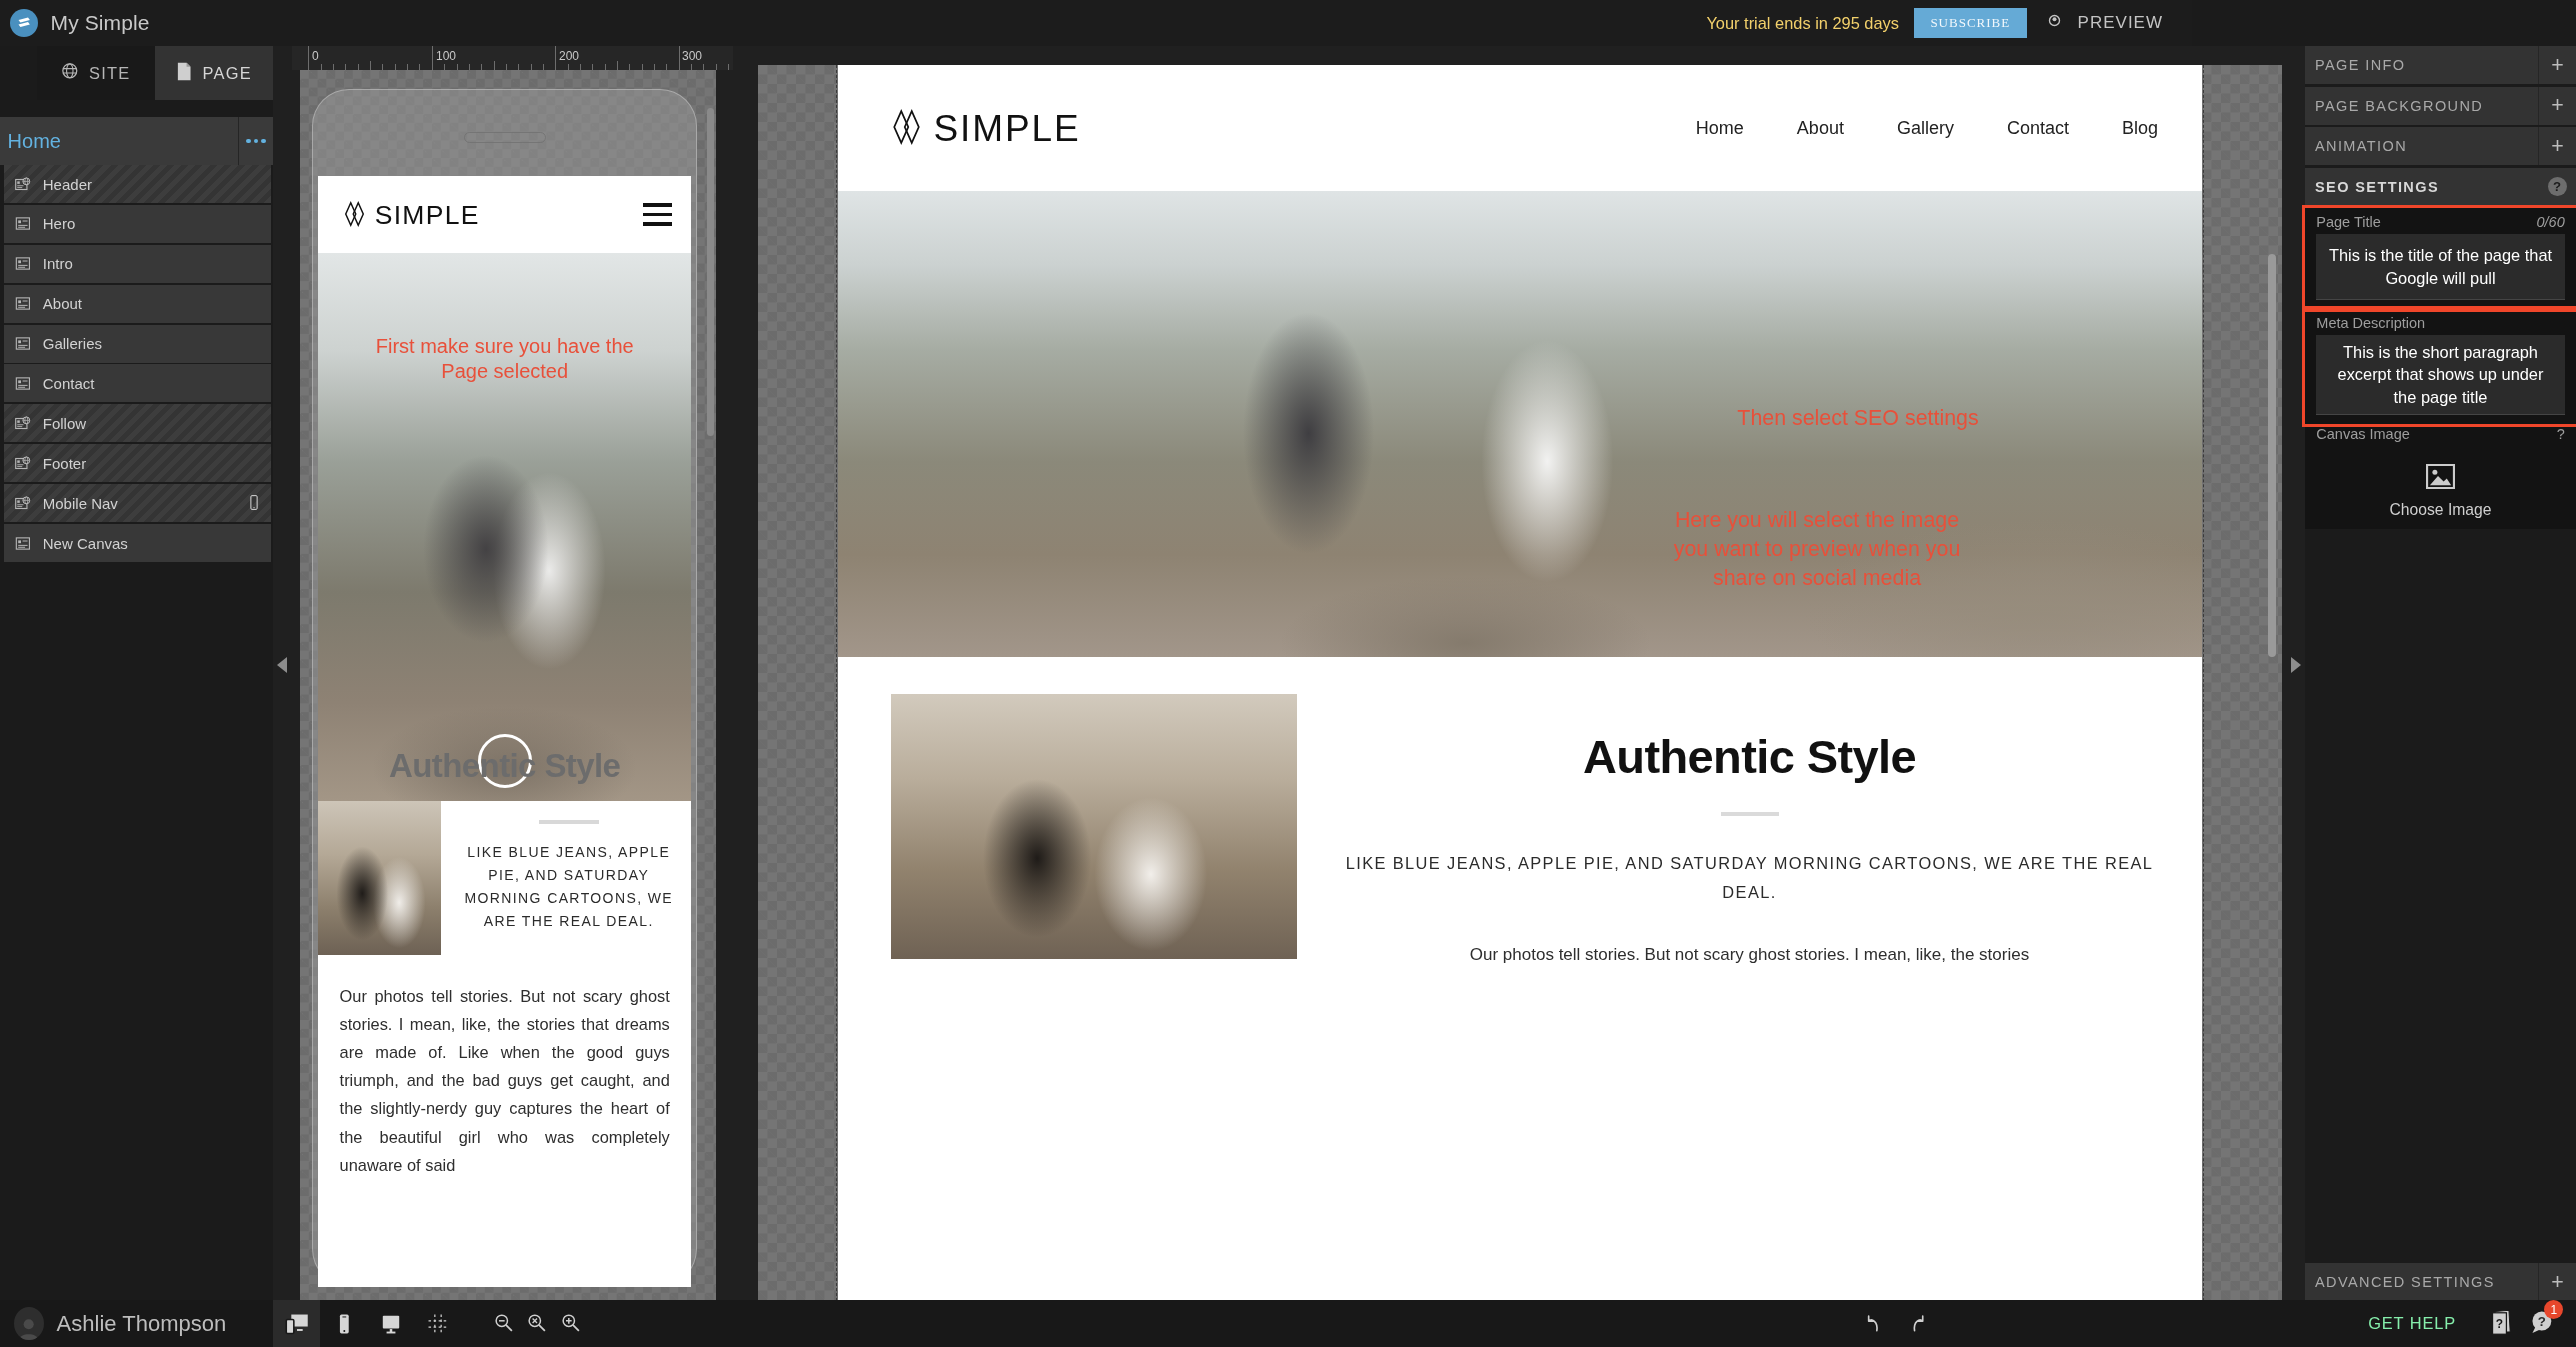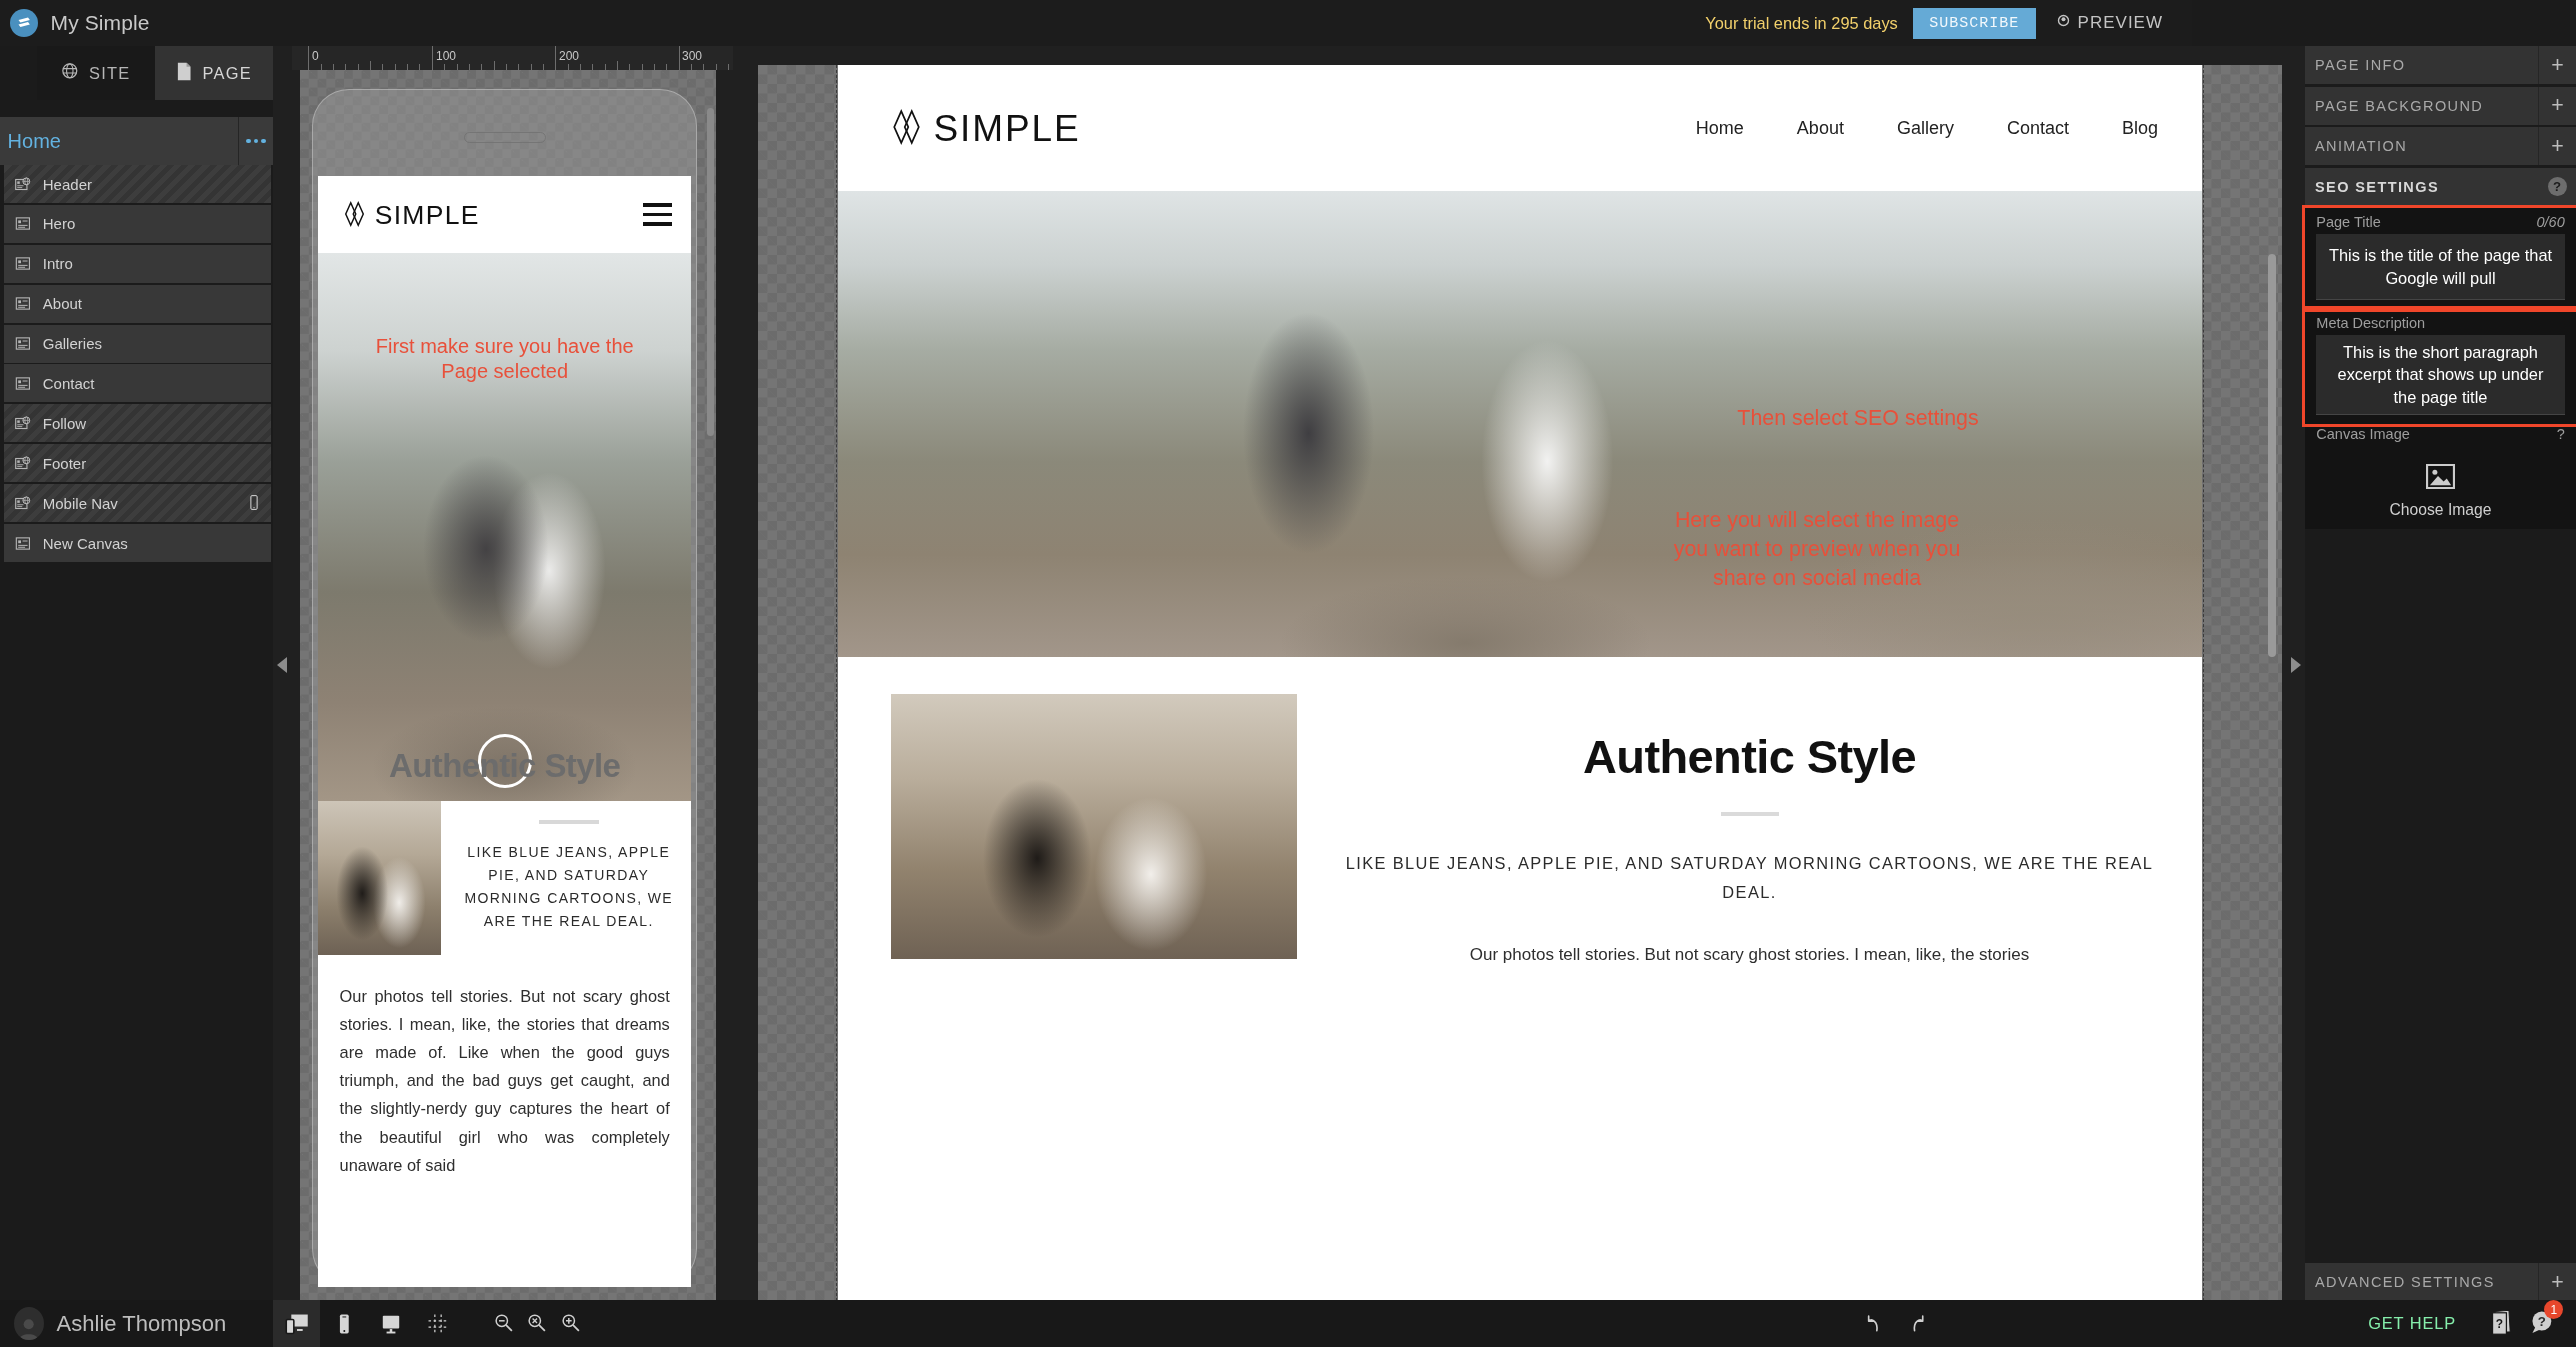--- a/index.html
+++ b/index.html
@@ -25,25 +25,25 @@
     color: #c9c9c9; font-size: 21px; font-weight: 400;
     margin-left: 12.6px; letter-spacing: 0.1px;
   }
   #topbar-right {
     margin-left: auto; display: flex; align-items: center;
     height: 46px; padding-right: 29px;
   }
   #trial-text { color: #f2d06b; font-size: 16.4px; margin-right: 15px; white-space: nowrap; }
   #subscribe-btn {
     background: #65aad6; color: #f2f8fc; border: 0;
-    font-size: 15px; letter-spacing: 1px; padding: 7px 16.4px;
-    font-family: Liberation Mono, monospace; cursor: pointer;
+    font-size: 13px; letter-spacing: 1px; padding: 7px 16.4px;
+    font-family: Liberation Serif, serif; cursor: pointer;
   }
   #preview-btn {
-    display: flex; align-items: center; gap: 7px;
+    display: flex; align-items: center; gap: 16px;
     color: #c4c4c4; font-size: 17px; letter-spacing: 1px;
     margin-left: 20px; cursor: pointer;
   }
 
   
   #sidebar {
     position: absolute; left: 0; top: 46px; width: 273px; height: 1255px;
     background: #1b1b1b;
   }
   #sidebar-tabs { display: flex; height: 54px; background: #191919; margin-left: 37px; }

